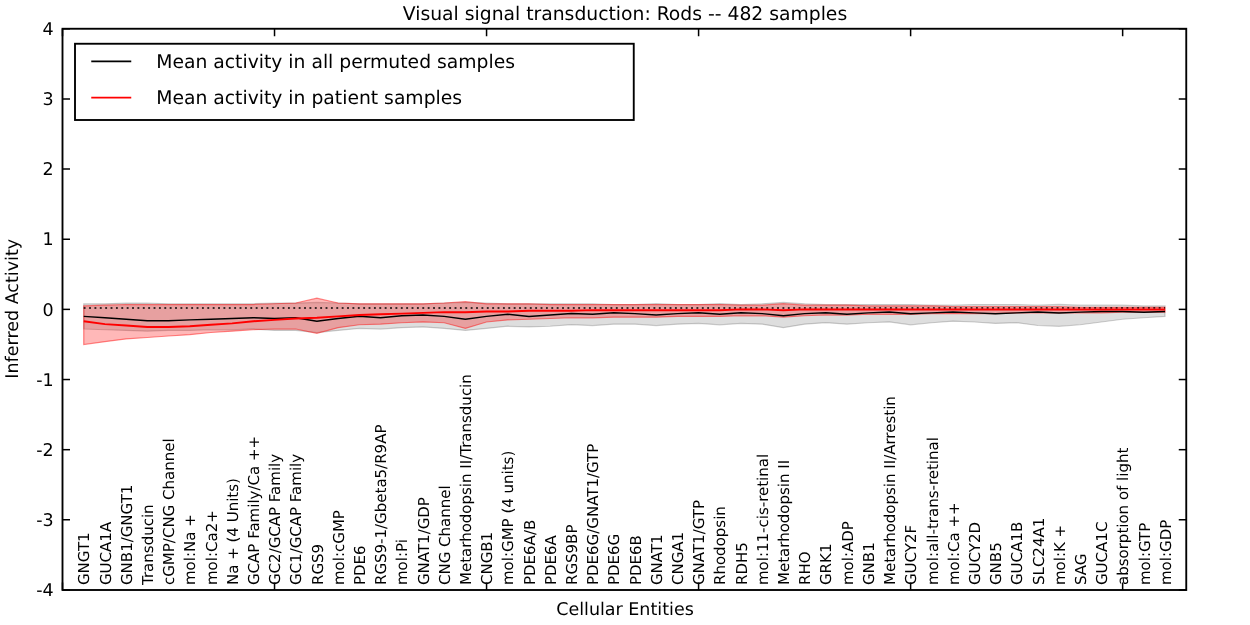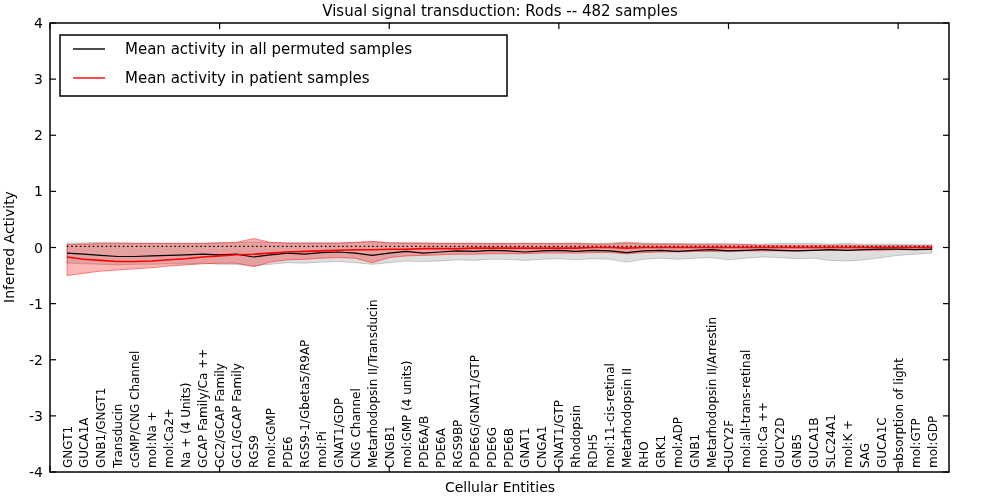--- a/index.html
+++ b/index.html
@@ -2,20 +2,21 @@
 <html><head>
 <meta charset="utf-8">
 <style>
   html,body{margin:0;padding:0;background:#ffffff;}
   #figure{
     position:relative;
     width:1000px;height:500px;
     background:#ffffff;
     font-family:"DejaVu Sans","Liberation Sans",sans-serif;
     overflow:hidden;
+    border-radius:23px;
   }
   svg text{font-family:"DejaVu Sans","Liberation Sans",sans-serif;fill:#000000;}
   .title-text{font-size:15px;}
   .axis-label{font-size:14px;}
   .ytick-label{font-size:14px;}
   .xtick-label{font-size:12px;}
   .legend-label{font-size:15px;}
 </style>
 </head>
 <body>

